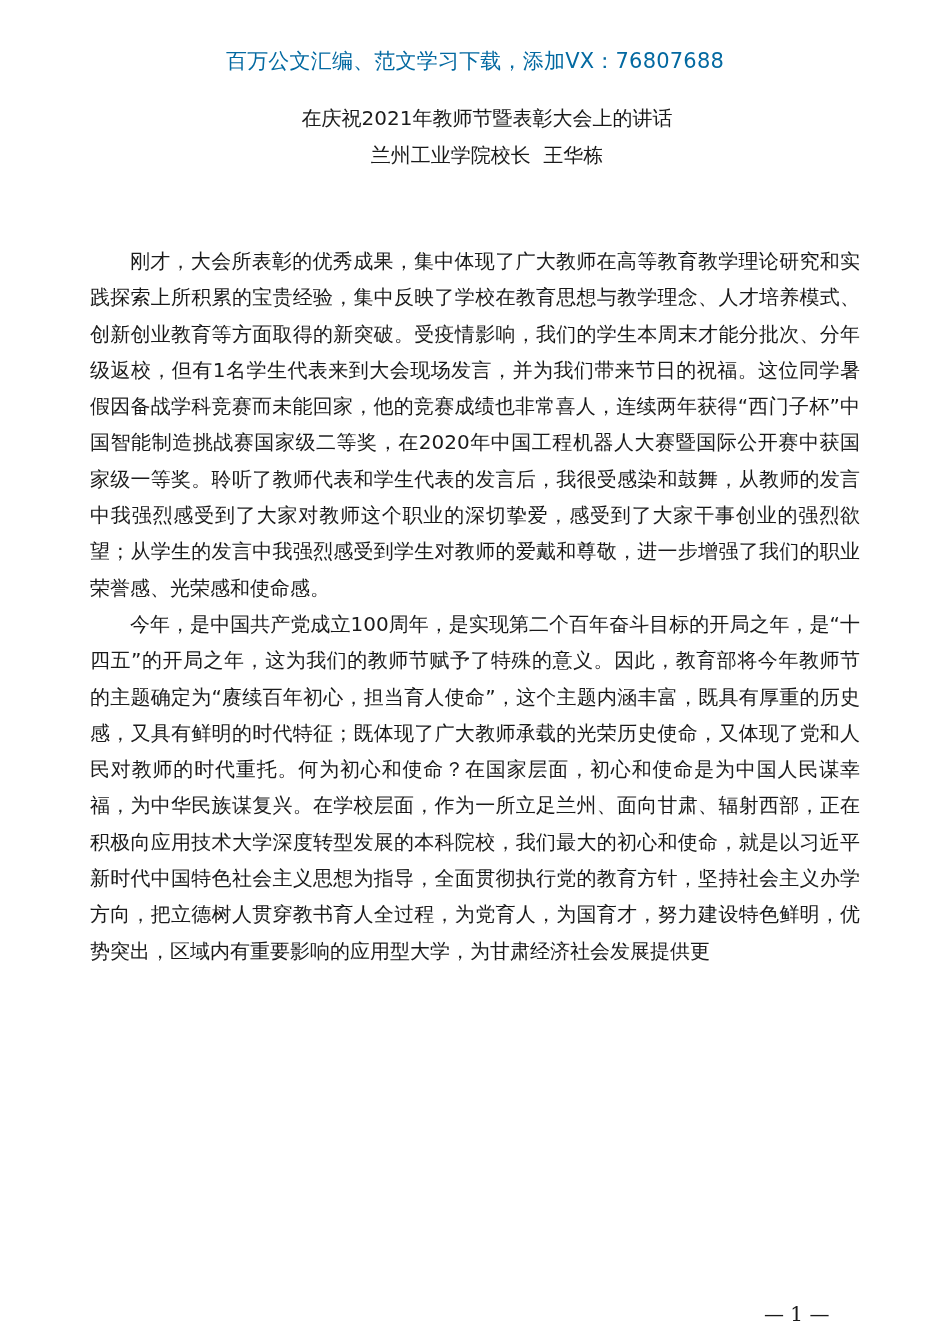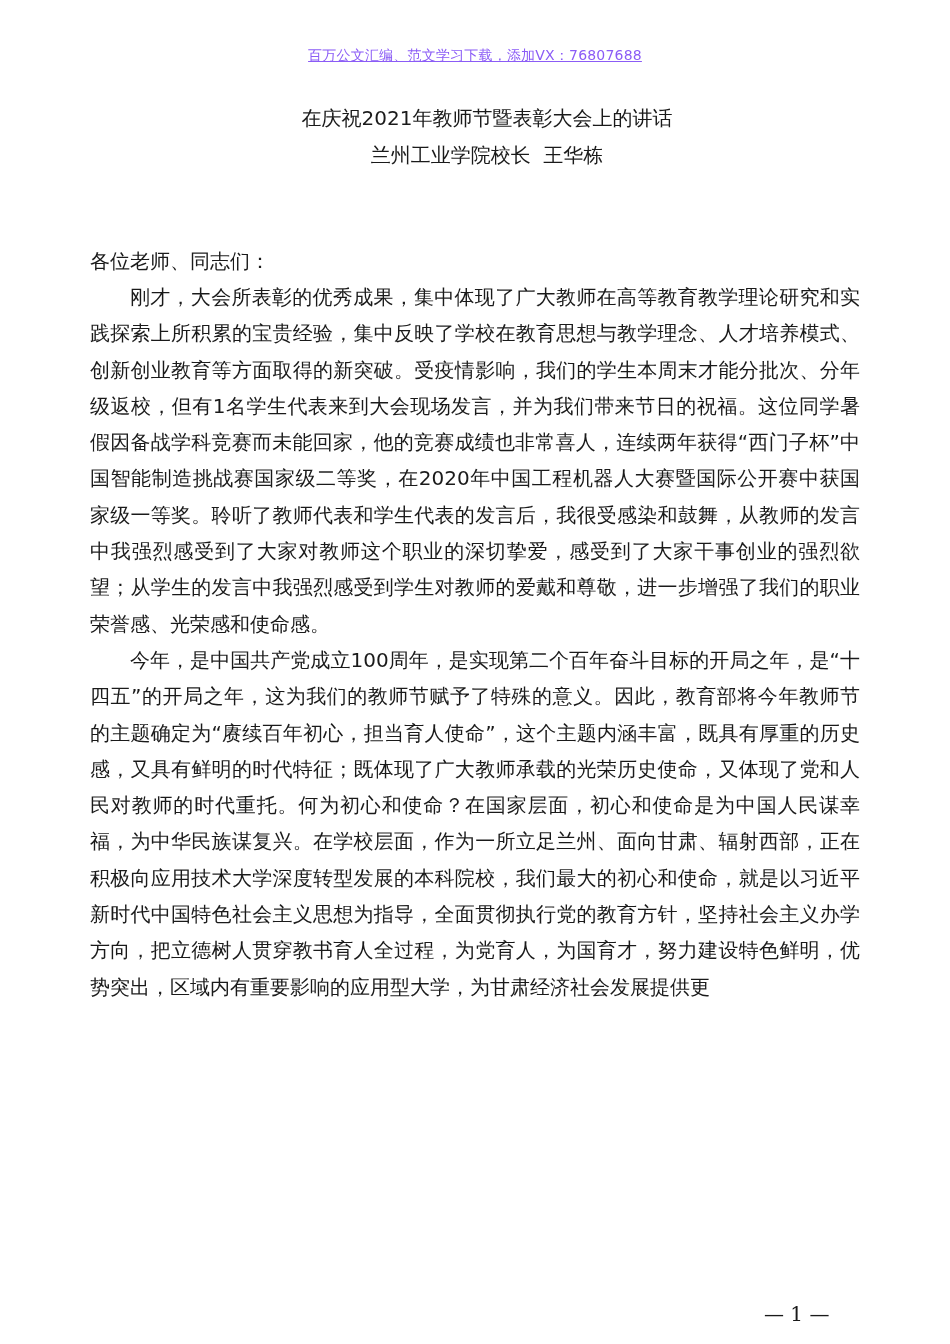--- a/index.html
+++ b/index.html
@@ -1,37 +1,36 @@
 <!DOCTYPE html>
 <html><head>
 <meta charset="utf-8">
 <style>
   html, body { margin:0; padding:0; background:#ffffff; }
   body { width:950px; height:1344px; position:relative; overflow:hidden;
          font-family:"DejaVu Sans", "Liberation Sans", sans-serif; color:#1a1a1a; }
   .watermark { position:absolute; top:47px; left:0; width:950px; text-align:center;
-               font-size:14px; color:#8b5cf6; letter-spacing:0.2px;text-decoration:underline; }
+               font-size:21px; color:#0369a1; letter-spacing:0.2px; }
   .title-block { position:absolute; top:100px; left:12px; width:950px; text-align:center; }
   .title-line { font-size:20px; line-height:37px; height:37px; }
   .body { position:absolute; top:243px; left:90px; width:770px; }
   .salutation { font-size:20px; line-height:36px; height:36px; }
   .para { font-size:20px; line-height:36.3px; text-indent:2em; text-align:justify;
           text-align-last:left; margin:0; }
   .page-num { position:absolute; top:1302px; left:764px; font-family:"DejaVu Serif", serif;
               font-size:20px; color:#1a1a1a; }
 </style>
 </head>
 <body>
 
 <div class="watermark">百万公文汇编、范文学习下载，添加VX：76807688</div>
 
 <div class="title-block">
   <div class="title-line">在庆祝2021年教师节暨表彰大会上的讲话</div>
   <div class="title-line" style="white-space:pre;">兰州工业学院校长  王华栋</div>
 </div>
 
 <div class="body">
-  <div class="salutation">各位老师、同志们：</div>
   <p class="para">刚才，大会所表彰的优秀成果，集中体现了广大教师在高等教育教学理论研究和实践探索上所积累的宝贵经验，集中反映了学校在教育思想与教学理念、人才培养模式、创新创业教育等方面取得的新突破。受疫情影响，我们的学生本周末才能分批次、分年级返校，但有1名学生代表来到大会现场发言，并为我们带来节日的祝福。这位同学暑假因备战学科竞赛而未能回家，他的竞赛成绩也非常喜人，连续两年获得“西门子杯”中国智能制造挑战赛国家级二等奖，在2020年中国工程机器人大赛暨国际公开赛中获国家级一等奖。聆听了教师代表和学生代表的发言后，我很受感染和鼓舞，从教师的发言中我强烈感受到了大家对教师这个职业的深切挚爱，感受到了大家干事创业的强烈欲望；从学生的发言中我强烈感受到学生对教师的爱戴和尊敬，进一步增强了我们的职业荣誉感、光荣感和使命感。</p>
   <p class="para">今年，是中国共产党成立100周年，是实现第二个百年奋斗目标的开局之年，是“十四五”的开局之年，这为我们的教师节赋予了特殊的意义。因此，教育部将今年教师节的主题确定为“赓续百年初心，担当育人使命”，这个主题内涵丰富，既具有厚重的历史感，又具有鲜明的时代特征；既体现了广大教师承载的光荣历史使命，又体现了党和人民对教师的时代重托。何为初心和使命？在国家层面，初心和使命是为中国人民谋幸福，为中华民族谋复兴。在学校层面，作为一所立足兰州、面向甘肃、辐射西部，正在积极向应用技术大学深度转型发展的本科院校，我们最大的初心和使命，就是以习近平新时代中国特色社会主义思想为指导，全面贯彻执行党的教育方针，坚持社会主义办学方向，把立德树人贯穿教书育人全过程，为党育人，为国育才，努力建设特色鲜明，优势突出，区域内有重要影响的应用型大学，为甘肃经济社会发展提供更</p>
 </div>
 
 <div class="page-num">— 1 —</div>
 
 </body></html>

